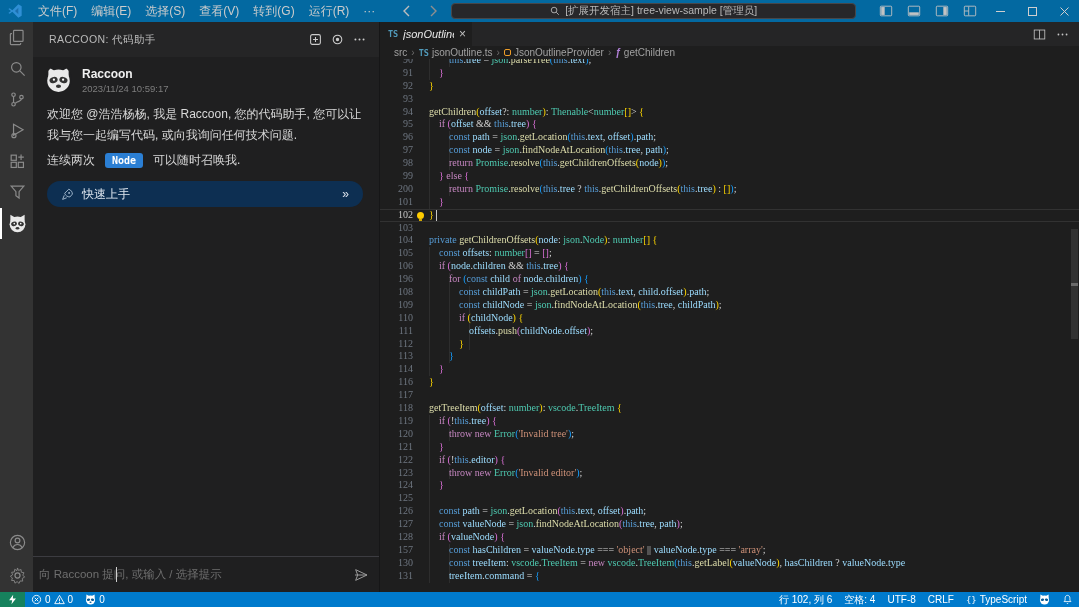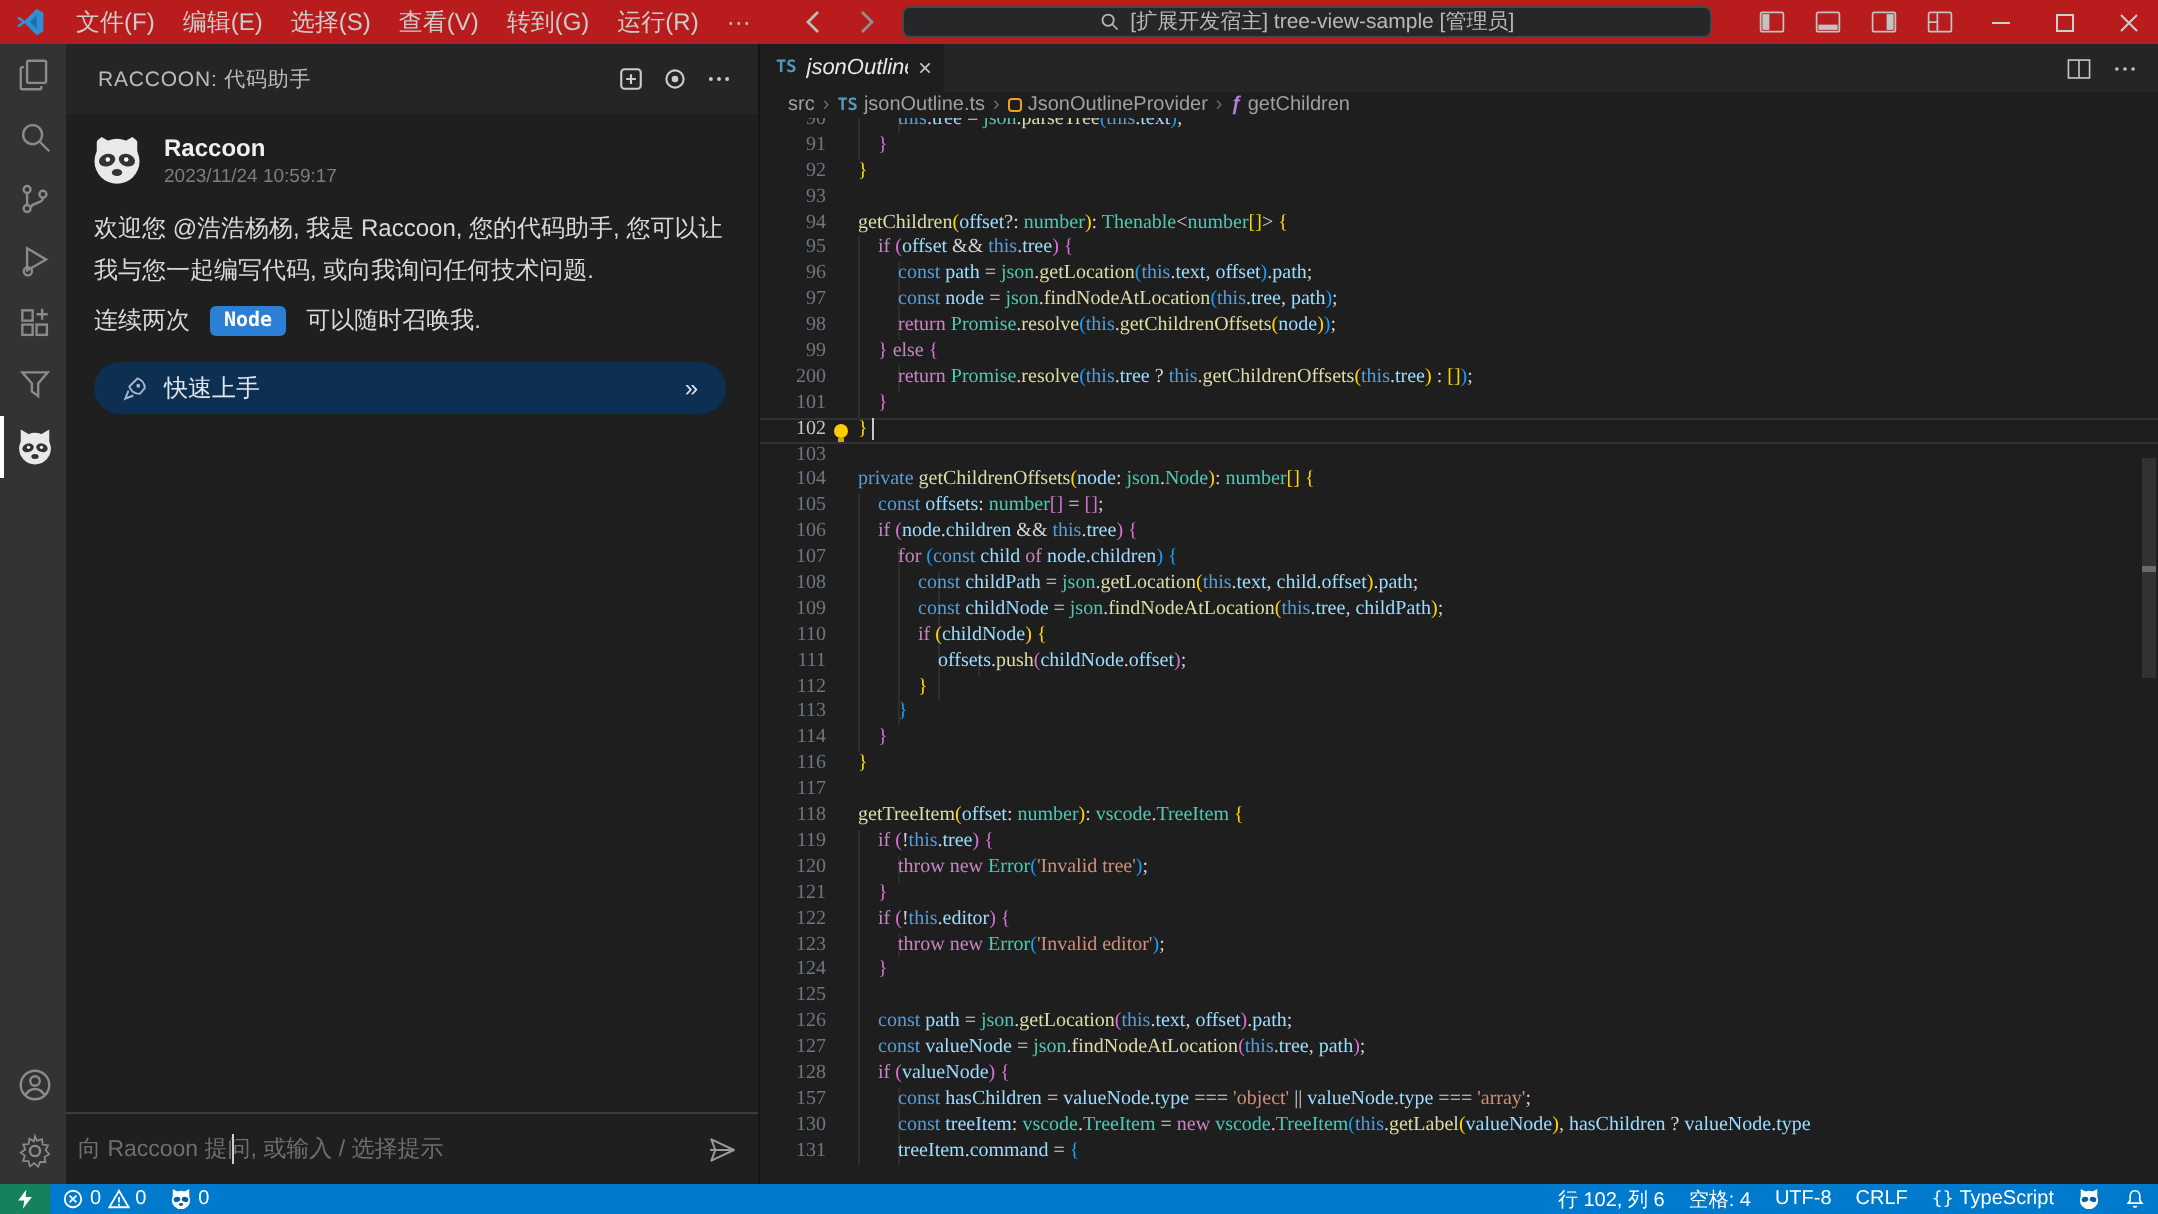--- a/index.html
+++ b/index.html
@@ -1,21 +1,21 @@
 <!DOCTYPE html>
 <html><head>
 <meta charset="utf-8">
 <style>
   * { margin:0; padding:0; box-sizing:border-box; }
   html,body { width:1079px; height:607px; overflow:hidden; background:#1e1e1e;
     font-family:"Liberation Sans","DejaVu Sans",sans-serif; }
   svg { display:block; }
 
   
-  .titlebar { height:22px; background:#b91c1c; display:flex; align-items:center; color:#cccccc; font-size:12px; }
+  .titlebar { height:22px; background:#0369a1; display:flex; align-items:center; color:#cccccc; font-size:12px; }
   .tb-logo { width:16px; height:16px; margin:0 8px 0 7px; flex:none; }
   .menus { display:flex; align-items:center; }
   .menu-item { padding:0 7px; height:22px; line-height:22px; cursor:default; }
   .tb-center { flex:1; display:flex; align-items:center; justify-content:center; gap:10px; }
   .nav-arrow { width:16px; height:16px; color:#bdbdbd; }
   .nav-arrow.fwd { color:#8f8f8f; }
   .cmd-center { width:405px; height:16px; background:#27272a; border:1px solid #47474a; border-radius:4px;
     display:flex; align-items:center; justify-content:center; gap:5px; color:#b9b9b9; font-size:10.5px; }
   .tb-right { display:flex; align-items:center; gap:2px; margin-right:0; }
   .layout-ic { width:26px; height:22px; display:flex; align-items:center; justify-content:center; color:#c3c3c3; }
@@ -418,21 +418,21 @@
           </div>
           <div class="cl">
             <span class="gut">105</span>
             <span class="body"><i class="guide" style="left:0ch"></i>    <span class="st">const</span> <span class="vr">offsets</span><span class="pn">:</span> <span class="ty">number</span><span style="color:#da70d6">[</span><span style="color:#da70d6">]</span> <span class="pn">=</span> <span style="color:#da70d6">[</span><span style="color:#da70d6">]</span><span class="pn">;</span></span>
           </div>
           <div class="cl">
             <span class="gut">106</span>
             <span class="body"><i class="guide" style="left:0ch"></i>    <span class="kw">if</span> <span style="color:#da70d6">(</span><span class="vr">node</span><span class="pn">.</span><span class="vr">children</span> <span class="pn">&amp;</span><span class="pn">&amp;</span> <span class="st">this</span><span class="pn">.</span><span class="vr">tree</span><span style="color:#da70d6">)</span> <span style="color:#da70d6">{</span></span>
           </div>
           <div class="cl">
-            <span class="gut">107</span>
+            <span class="gut">196</span>
             <span class="body"><i class="guide" style="left:0ch"></i><i class="guide" style="left:4ch"></i>        <span class="kw">for</span> <span style="color:#179fff">(</span><span class="st">const</span> <span class="vr">child</span> <span class="kw">of</span> <span class="vr">node</span><span class="pn">.</span><span class="vr">children</span><span style="color:#179fff">)</span> <span style="color:#179fff">{</span></span>
           </div>
           <div class="cl">
             <span class="gut">108</span>
             <span class="body"><i class="guide" style="left:0ch"></i><i class="guide" style="left:4ch"></i><i class="guide" style="left:8ch"></i>            <span class="st">const</span> <span class="vr">childPath</span> <span class="pn">=</span> <span class="ty">json</span><span class="pn">.</span><span class="fn">getLocation</span><span style="color:#ffd700">(</span><span class="st">this</span><span class="pn">.</span><span class="vr">text</span><span class="pn">,</span> <span class="vr">child</span><span class="pn">.</span><span class="vr">offset</span><span style="color:#ffd700">)</span><span class="pn">.</span><span class="vr">path</span><span class="pn">;</span></span>
           </div>
           <div class="cl">
             <span class="gut">109</span>
             <span class="body"><i class="guide" style="left:0ch"></i><i class="guide" style="left:4ch"></i><i class="guide" style="left:8ch"></i>            <span class="st">const</span> <span class="vr">childNode</span> <span class="pn">=</span> <span class="ty">json</span><span class="pn">.</span><span class="fn">findNodeAtLocation</span><span style="color:#ffd700">(</span><span class="st">this</span><span class="pn">.</span><span class="vr">tree</span><span class="pn">,</span> <span class="vr">childPath</span><span style="color:#ffd700">)</span><span class="pn">;</span></span>
           </div>

